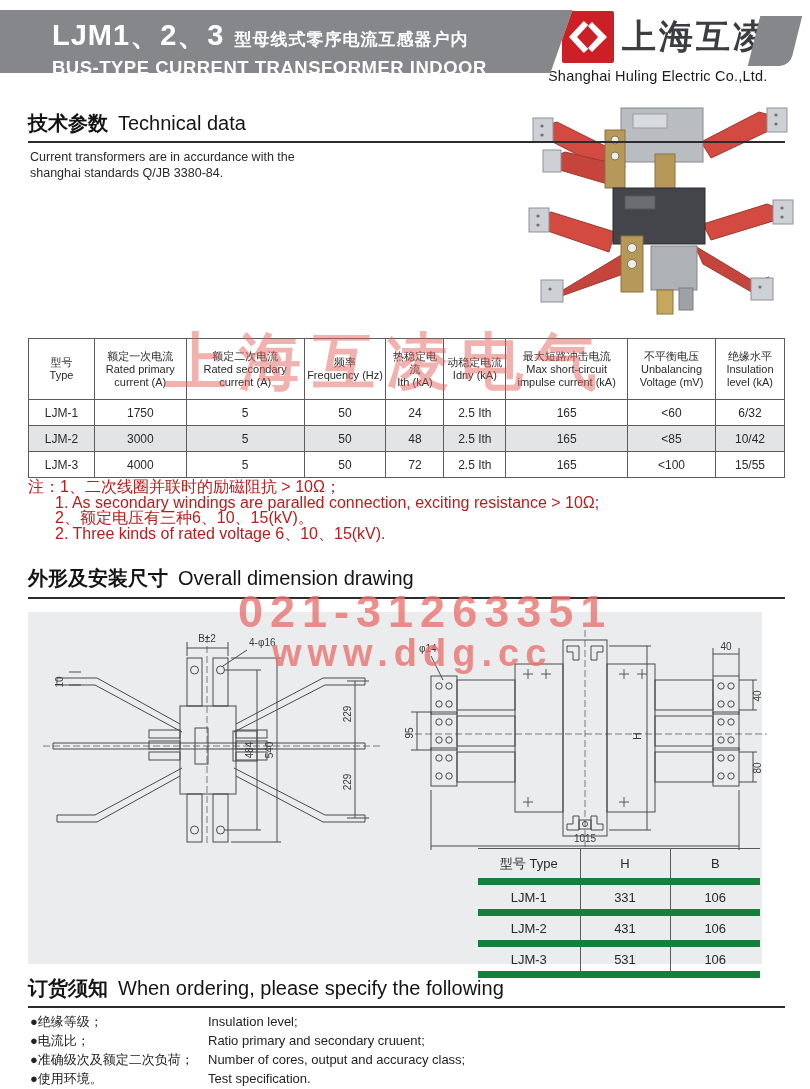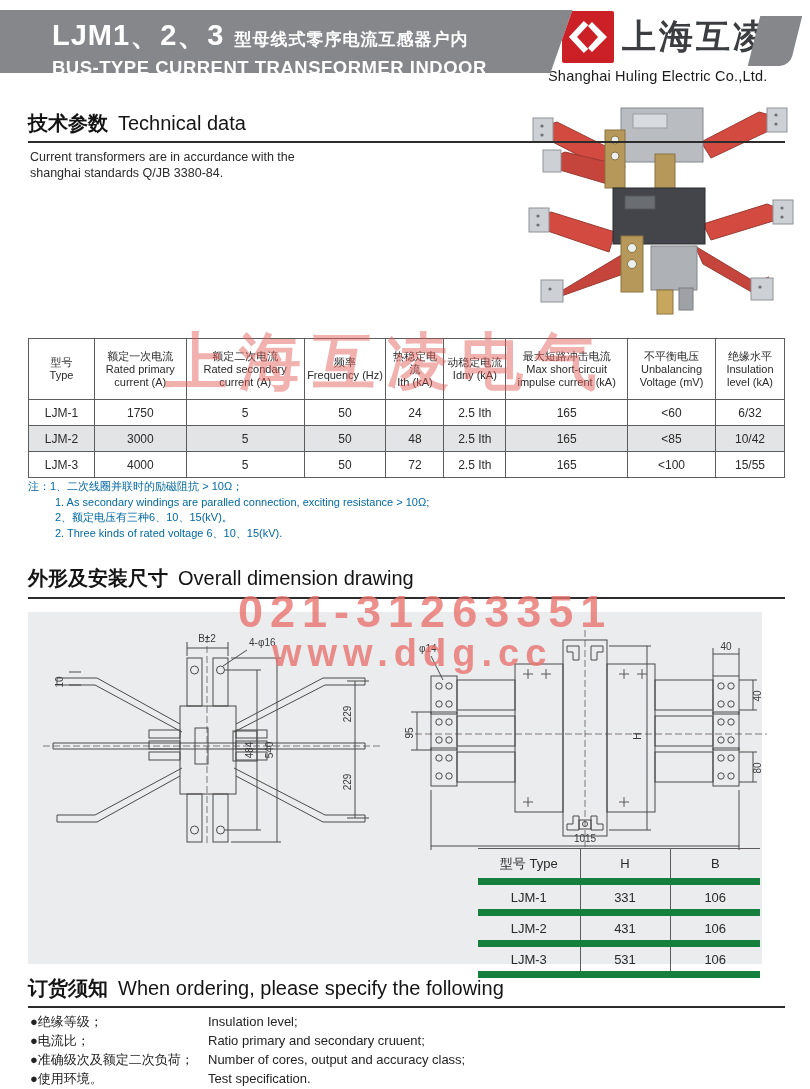--- a/index.html
+++ b/index.html
@@ -36,21 +36,21 @@
   .spec-table th,.spec-table td{border:1px solid #5c5c5c;text-align:center;padding:1px 2px;}
   .spec-table th{font-weight:normal;height:58px;line-height:13px;}
   .spec-table td{height:23px;font-size:12px;}
   .spec-table tr.alt td{background:#e3e4e6;}
   .hdr-cn{display:block;}
   .hdr-en{display:block;}
 
   .tbl-watermark{position:absolute;left:165px;top:320px;font-size:62px;font-weight:bold;
                  color:rgba(225,92,86,.48);letter-spacing:12px;z-index:4;white-space:nowrap;}
 
-  .notes{position:absolute;left:28px;top:479px;font-size:11px;line-height:15.5px;color:#0369a1;}
+  .notes{position:absolute;left:28px;top:479px;font-size:16px;line-height:15.5px;color:#b91c1c;}
   .notes .ind{margin-left:27px;}
 
   
   .draw-panel{position:absolute;left:28px;top:612px;width:734px;height:352px;background:#ebecee;}
   .wm-phone{position:absolute;left:238px;top:586px;font-size:45px;font-weight:bold;
             color:rgba(232,115,110,.8);letter-spacing:7px;z-index:4;white-space:nowrap;}
   .wm-site{position:absolute;left:272px;top:632px;font-size:38px;font-weight:bold;
            color:rgba(232,115,110,.8);letter-spacing:6px;z-index:4;white-space:nowrap;}
 
   svg text{font-family:"Liberation Sans","DejaVu Sans",sans-serif;fill:#3a3a3a;}

